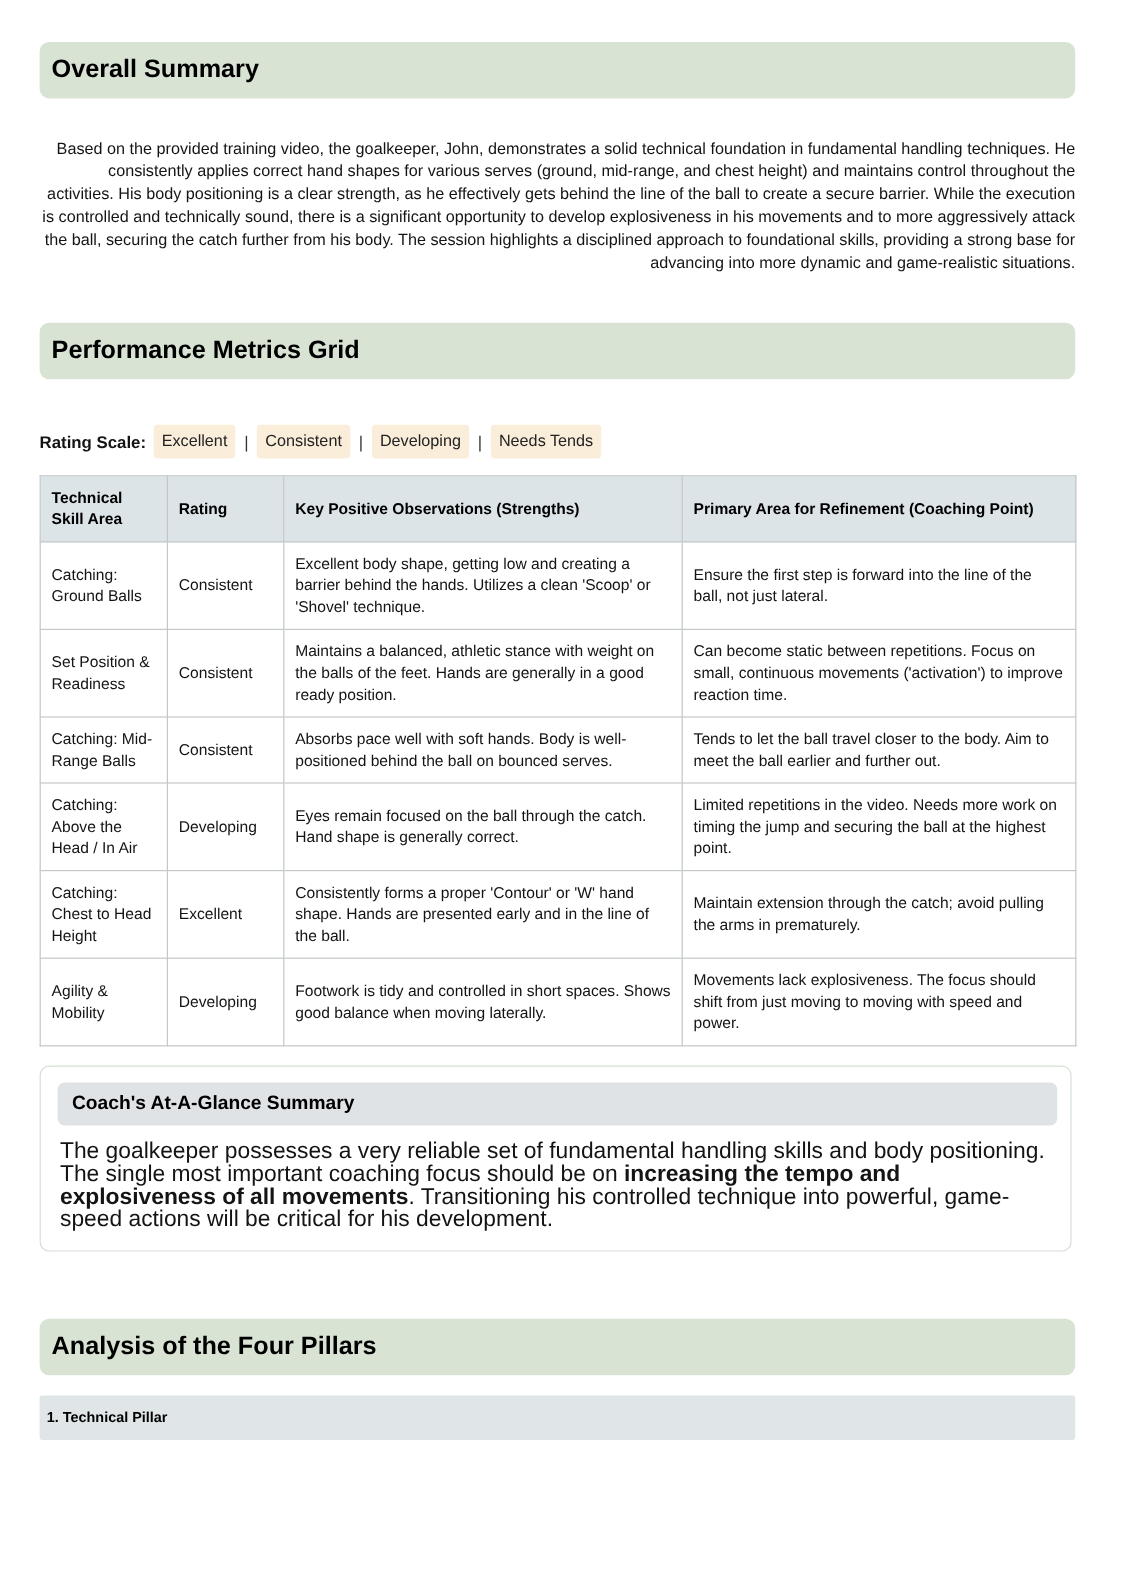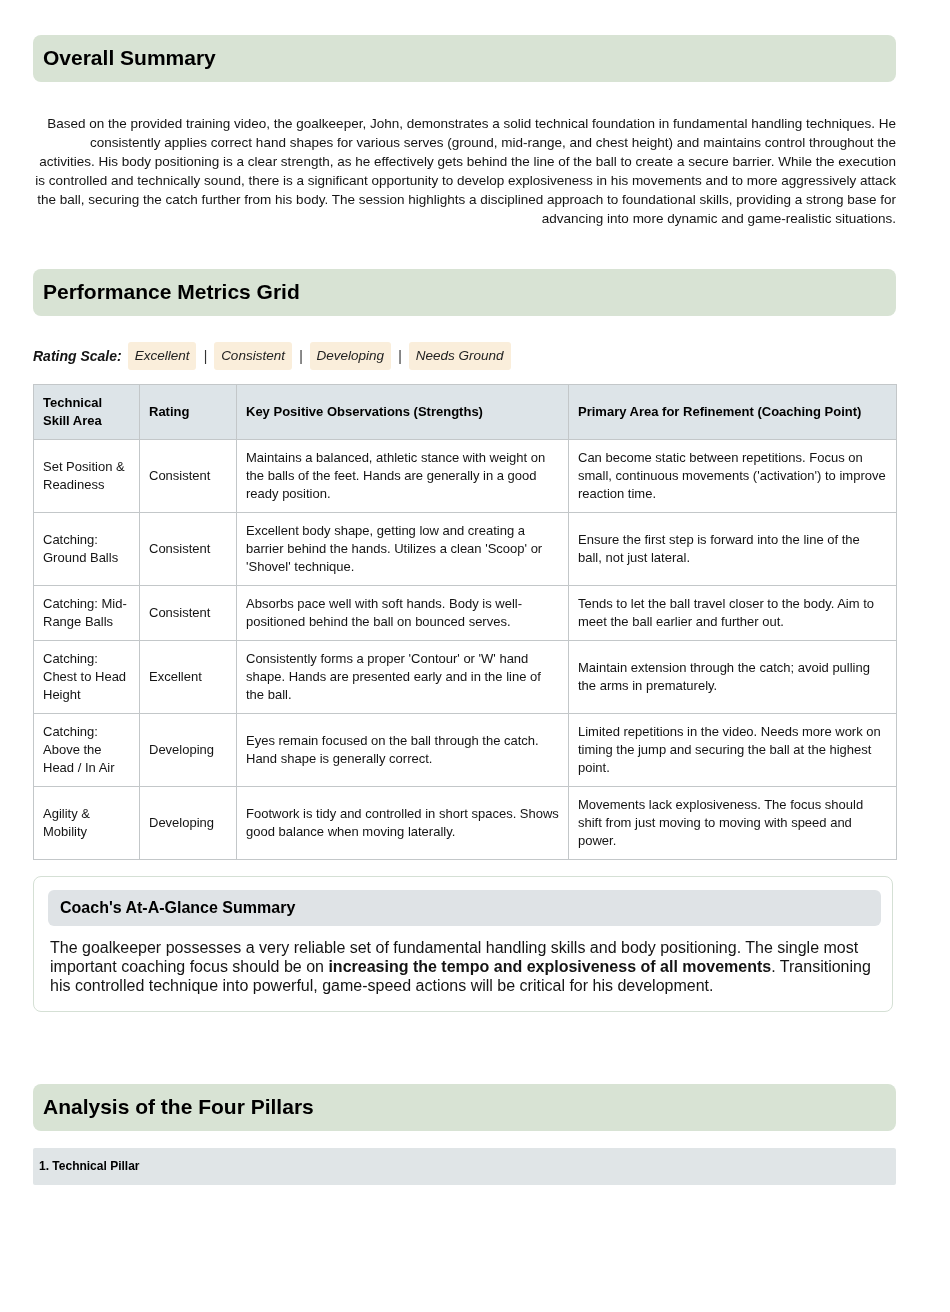--- a/index.html
+++ b/index.html
@@ -37,27 +37,26 @@
     margin: 0;
     font-size: 13.5px;
     line-height: 19px;
     color: var(--text, #141414);
   }
   .p-summary { margin-top: 32px; text-align: right; }
 
   .mt-section2 { margin-top: 41px; }
 
   .rating-scale {
-    margin-top: 26px;
+    margin-top: 38px;
     font-size: 14px;
     line-height: 24px;
     display: flex;
     align-items: center;
     flex-wrap: wrap;
-    font-style: italic;
   }
   .rating-label { font-weight: bold; margin-right: 6px; }
   .badge {
     background: var(--badge-bg, #faeedb);
     border-radius: 3px;
     padding: 2px 7px;
     font-size: 13.5px;
     color: #222;
   }
   .sep { margin: 0 7px; color: #333; }
@@ -99,25 +98,25 @@
     background: var(--callout-header-bg, #dfe3e6);
     border-radius: 6px;
     padding: 9px 12px;
     font-size: 16px;
     font-weight: bold;
     color: #000;
     width: 833px;
   }
   .callout-text {
     margin: 12px 2px 0 2px;
-    font-size: 16px;
+    font-size: 19px;
     line-height: 19px;
   }
 
-  .mt-section3 { margin-top: 72px; }
+  .mt-section3 { margin-top: 56px; }
 
   .sub-header {
     margin-top: 17px;
     background: var(--subsection-header-bg, #e0e5e7);
     border-radius: 2px;
     padding: 8px 8px 9px 6px;
     font-size: 12px;
     font-weight: bold;
     color: #000;
     line-height: 20px;
@@ -141,68 +140,68 @@
     </div>
 
     <div class="rating-scale">
       <span class="rating-label">Rating Scale:</span>
       <span class="badge">Excellent</span>
       <span class="sep">|</span>
       <span class="badge">Consistent</span>
       <span class="sep">|</span>
       <span class="badge">Developing</span>
       <span class="sep">|</span>
-      <span class="badge">Needs Ground</span>
+      <span class="badge">Needs Tends</span>
     </div>
 
     <table class="metrics">
       <colgroup>
         <col class="col-skill">
           <col class="col-rating">
           <col class="col-pos">
           <col class="col-ref">
       </colgroup>
       <thead>
         <tr>
           <th>Technical Skill Area</th>
           <th>Rating</th>
           <th>Key Positive Observations (Strengths)</th>
           <th>Primary Area for Refinement (Coaching Point)</th>
         </tr>
       </thead>
       <tbody>
         <tr>
+          <td>Catching: Ground Balls</td>
+          <td>Consistent</td>
+          <td>Excellent body shape, getting low and creating a barrier behind the hands. Utilizes a clean 'Scoop' or 'Shovel' technique.</td>
+          <td>Ensure the first step is forward into the line of the ball, not just lateral.</td>
+        </tr>
+        <tr>
           <td>Set Position &amp; Readiness</td>
           <td>Consistent</td>
           <td>Maintains a balanced, athletic stance with weight on the balls of the feet. Hands are generally in a good ready position.</td>
           <td>Can become static between repetitions. Focus on small, continuous movements ('activation') to improve reaction time.</td>
         </tr>
         <tr>
-          <td>Catching: Ground Balls</td>
-          <td>Consistent</td>
-          <td>Excellent body shape, getting low and creating a barrier behind the hands. Utilizes a clean 'Scoop' or 'Shovel' technique.</td>
-          <td>Ensure the first step is forward into the line of the ball, not just lateral.</td>
-        </tr>
-        <tr>
           <td>Catching: Mid-Range Balls</td>
           <td>Consistent</td>
           <td>Absorbs pace well with soft hands. Body is well-positioned behind the ball on bounced serves.</td>
           <td>Tends to let the ball travel closer to the body. Aim to meet the ball earlier and further out.</td>
         </tr>
         <tr>
+          <td>Catching: Above the Head / In Air</td>
+          <td>Developing</td>
+          <td>Eyes remain focused on the ball through the catch. Hand shape is generally correct.</td>
+          <td>Limited repetitions in the video. Needs more work on timing the jump and securing the ball at the highest point.</td>
+        </tr>
+        <tr>
           <td>Catching: Chest to Head Height</td>
           <td>Excellent</td>
           <td>Consistently forms a proper 'Contour' or 'W' hand shape. Hands are presented early and in the line of the ball.</td>
           <td>Maintain extension through the catch; avoid pulling the arms in prematurely.</td>
-        </tr>
-        <tr>
-          <td>Catching: Above the Head / In Air</td>
-          <td>Developing</td>
-          <td>Eyes remain focused on the ball through the catch. Hand shape is generally correct.</td>
-          <td>Limited repetitions in the video. Needs more work on timing the jump and securing the ball at the highest point.</td>
         </tr>
         <tr>
           <td>Agility &amp; Mobility</td>
           <td>Developing</td>
           <td>Footwork is tidy and controlled in short spaces. Shows good balance when moving laterally.</td>
           <td>Movements lack explosiveness. The focus should shift from just moving to moving with speed and power.</td>
         </tr>
       </tbody>
     </table>
 

